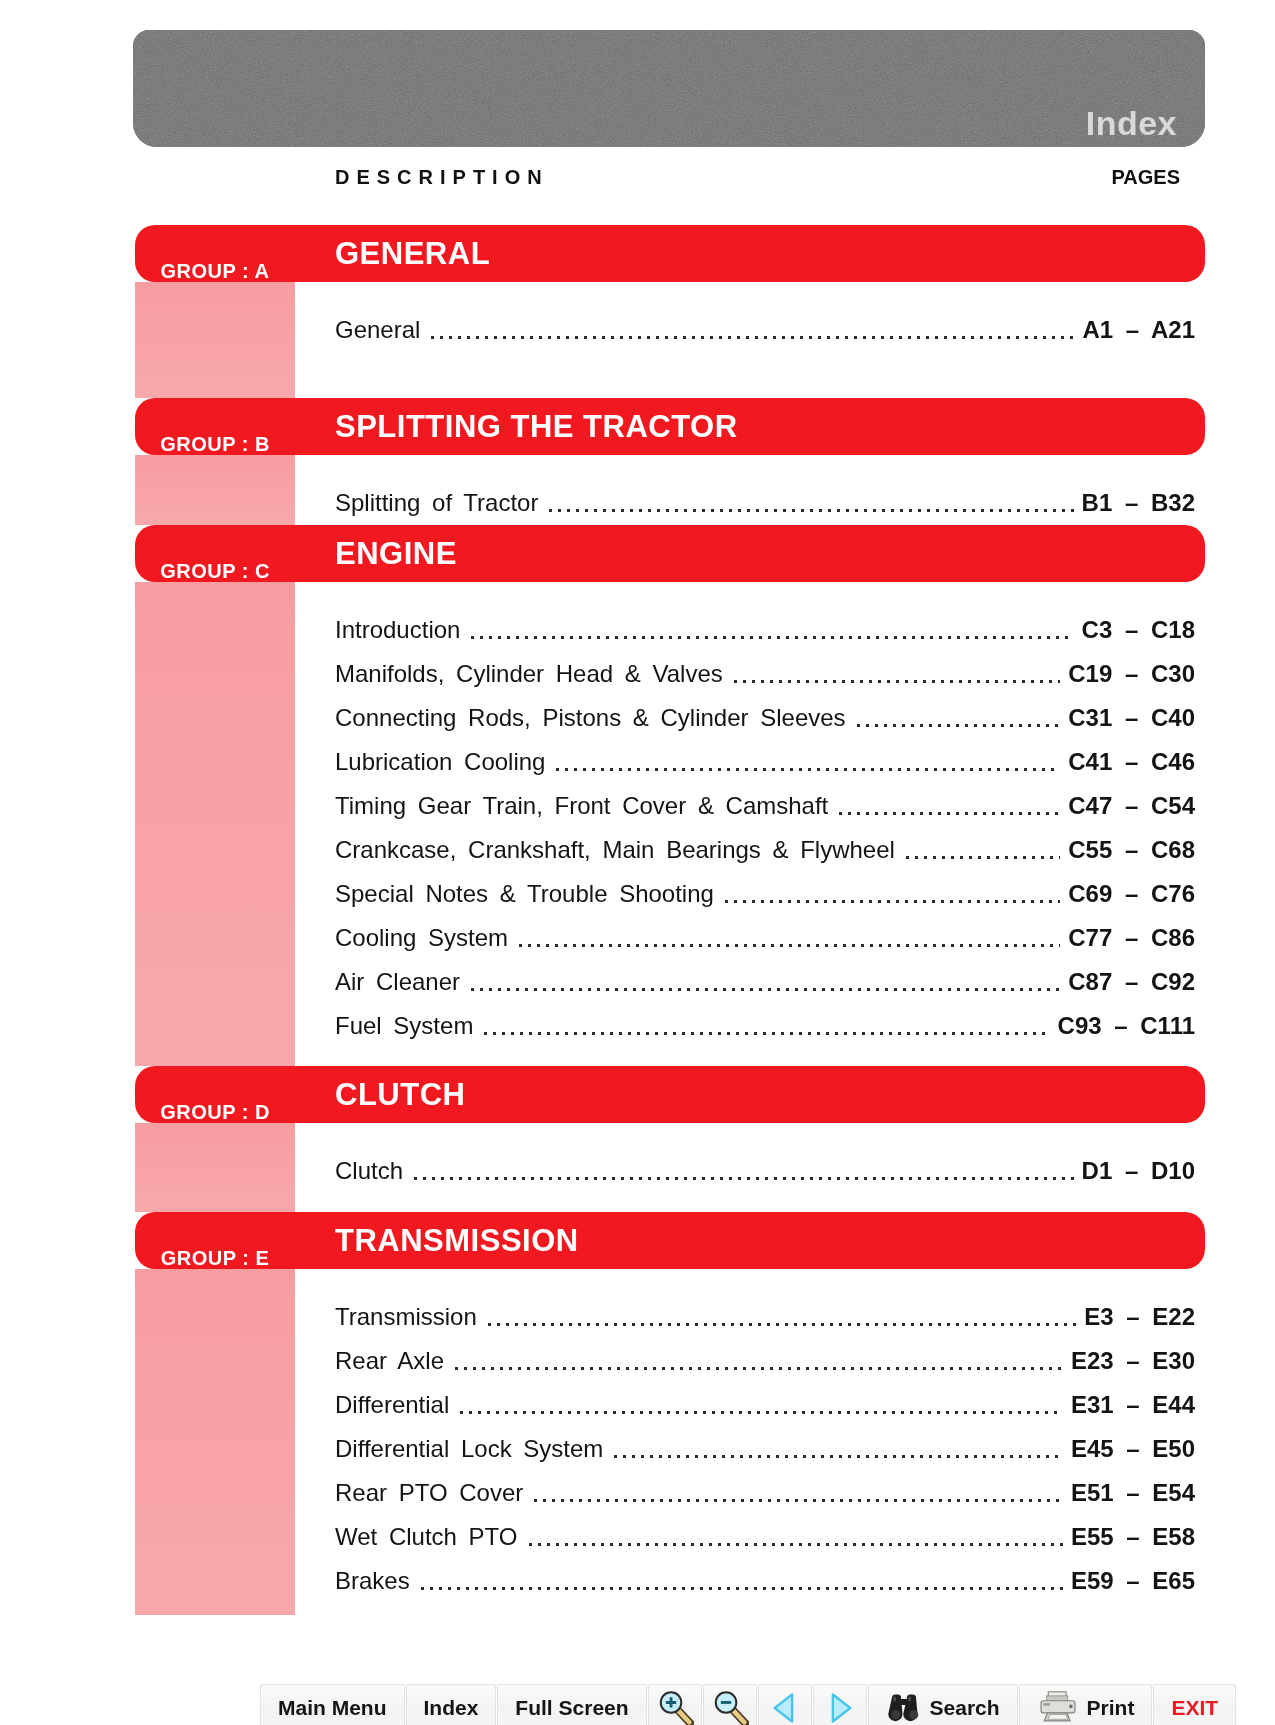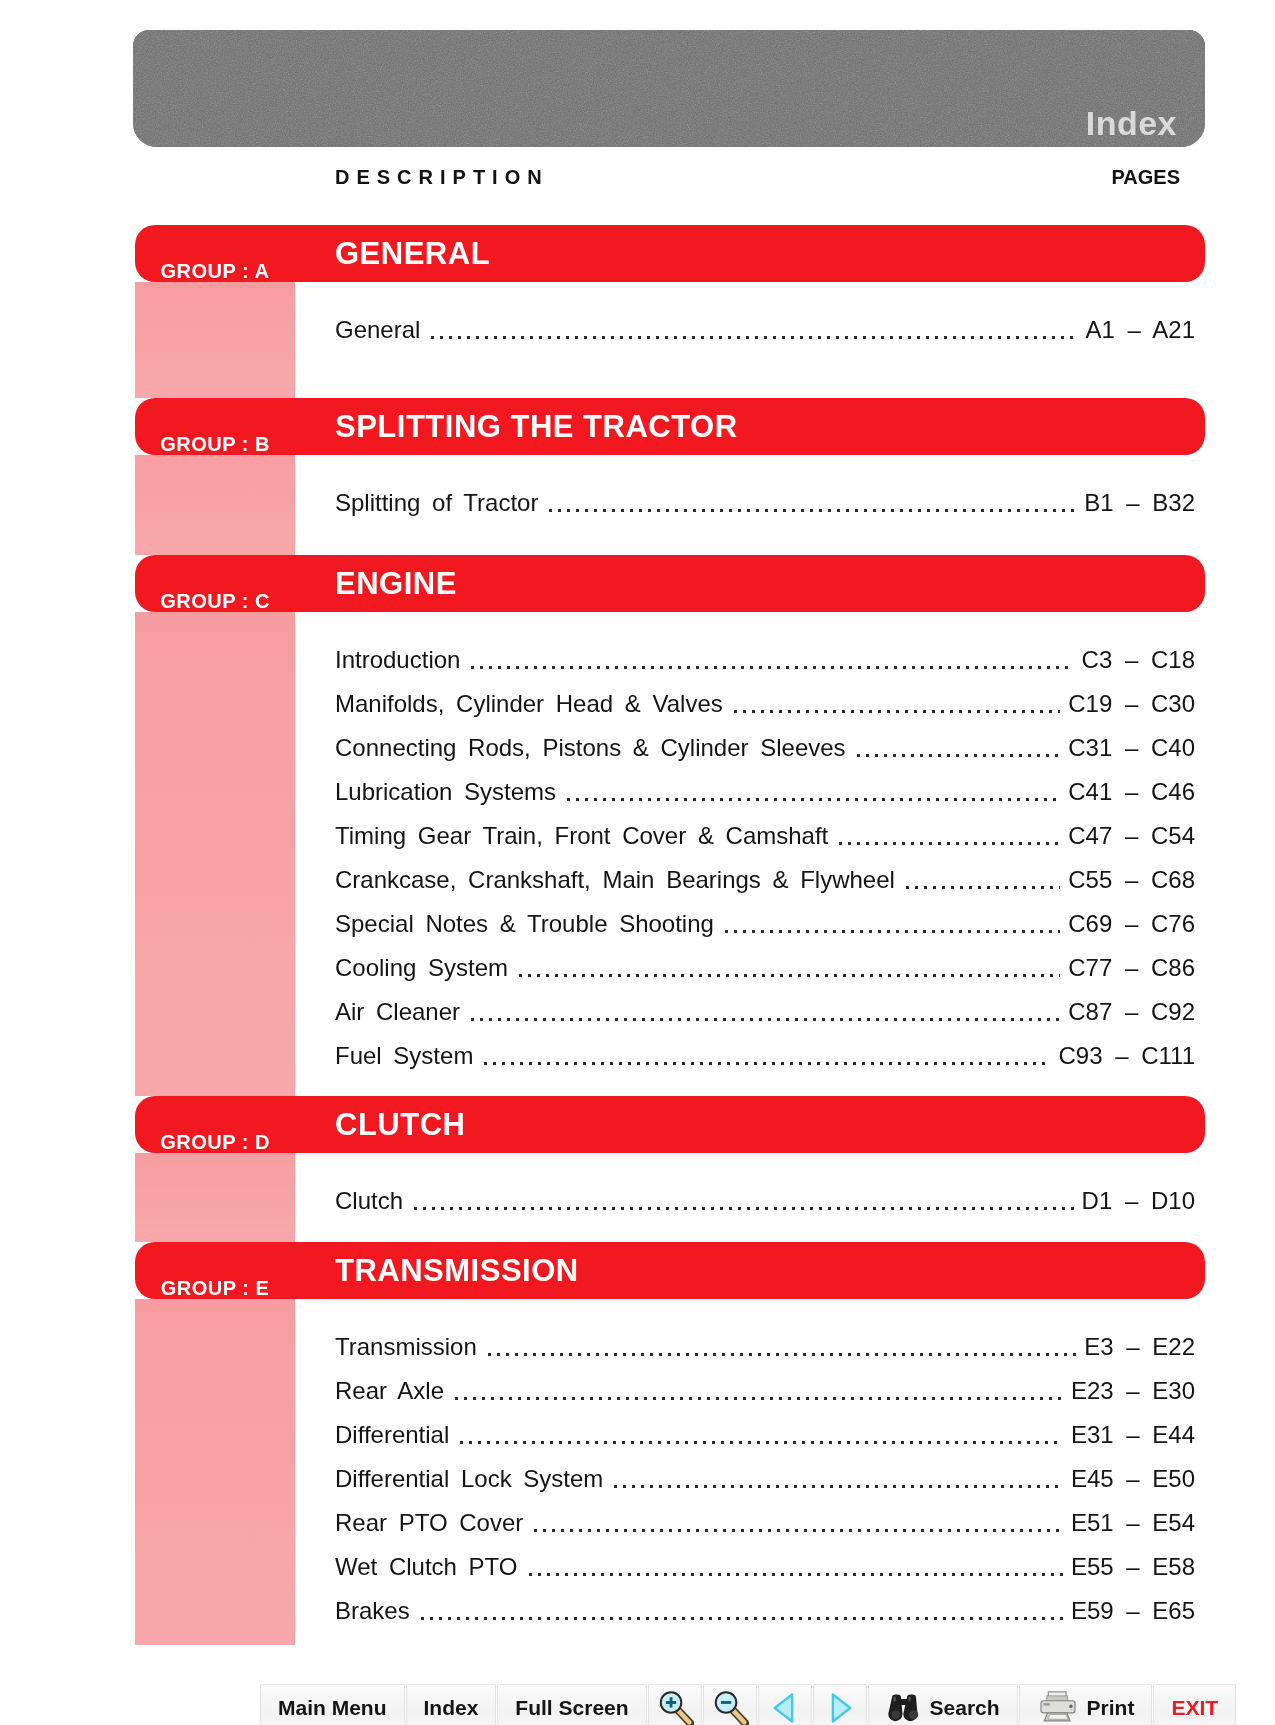--- a/index.html
+++ b/index.html
@@ -38,32 +38,32 @@
   .groupbar .gtitle {
     margin-left: 40px; color: #fff; font-weight: bold; font-size: 31px; letter-spacing: 0.5px;
   }
   .sec-body { display: flex; }
   .rail {
     flex: 0 0 160px; width: 160px;
     background: linear-gradient(180deg, #f79da1 0%, #f8a8ab 100%);
   }
   .entries { flex: 1; padding: 26px 10px 0 40px; }
   .pb-a .entries { padding-bottom: 46px; }
-  .pb-b .entries { padding-bottom: 30px; }
+  .pb-b .entries { }
   .pb-c .entries { padding-bottom: 18px; }
   .pb-d .entries { padding-bottom: 19px; }
   .pb-e .entries { padding-bottom: 12px; }
   .row { display: flex; align-items: center; height: 44px; cursor: pointer; }
   .row .ename { white-space: nowrap; font-size: 24px; color: #141414; word-spacing: 5px; }
   .row .leader {
     flex: 1; height: 5px; margin: 0 8px; position: relative; top: 7px;
     background-image: radial-gradient(circle, #2b2b2b 1.7px, transparent 1.9px);
     background-size: 9px 5px; background-repeat: repeat-x; background-position: 0 50%;
   }
-  .row .epages { white-space: nowrap; font-size: 24px; color: #141414; word-spacing: 6px; }
+  .row .epages { white-space: nowrap; font-size: 24px; color: #141414; word-spacing: 6px; font-weight: bold; }
   
   .toolbar { position: absolute; left: 260px; top: 1664px; display: flex; gap: 1px; align-items: stretch; margin-top: 20px; }
   .tbtn {
     height: 47px; display: inline-flex; align-items: center; justify-content: center; gap: 8px;
     background: linear-gradient(180deg, #fbfbfb 0%, #f3f3f3 55%, #f6f6f6 100%);
     border: 1px solid #e2e2e2; border-radius: 2px;
     font-size: 21px; font-weight: bold; color: #151515; padding: 0 17px; cursor: pointer;
   }
   .tbtn.iconic { width: 54px; padding: 0; }
   .tbtn.exit { color: #ed1c24; }
@@ -139,21 +139,21 @@
         <span class="ename">Manifolds, Cylinder Head &amp; Valves</span>
         <span class="leader"></span>
         <span class="epages">C19 – C30</span>
       </div>
       <div class="row">
         <span class="ename">Connecting Rods, Pistons &amp; Cylinder Sleeves</span>
         <span class="leader"></span>
         <span class="epages">C31 – C40</span>
       </div>
       <div class="row">
-        <span class="ename">Lubrication Systems</span>
+        <span class="ename">Lubrication Cooling</span>
         <span class="leader"></span>
         <span class="epages">C41 – C46</span>
       </div>
       <div class="row">
         <span class="ename">Timing Gear Train, Front Cover &amp; Camshaft</span>
         <span class="leader"></span>
         <span class="epages">C47 – C54</span>
       </div>
       <div class="row">
         <span class="ename">Crankcase, Crankshaft, Main Bearings &amp; Flywheel</span>

